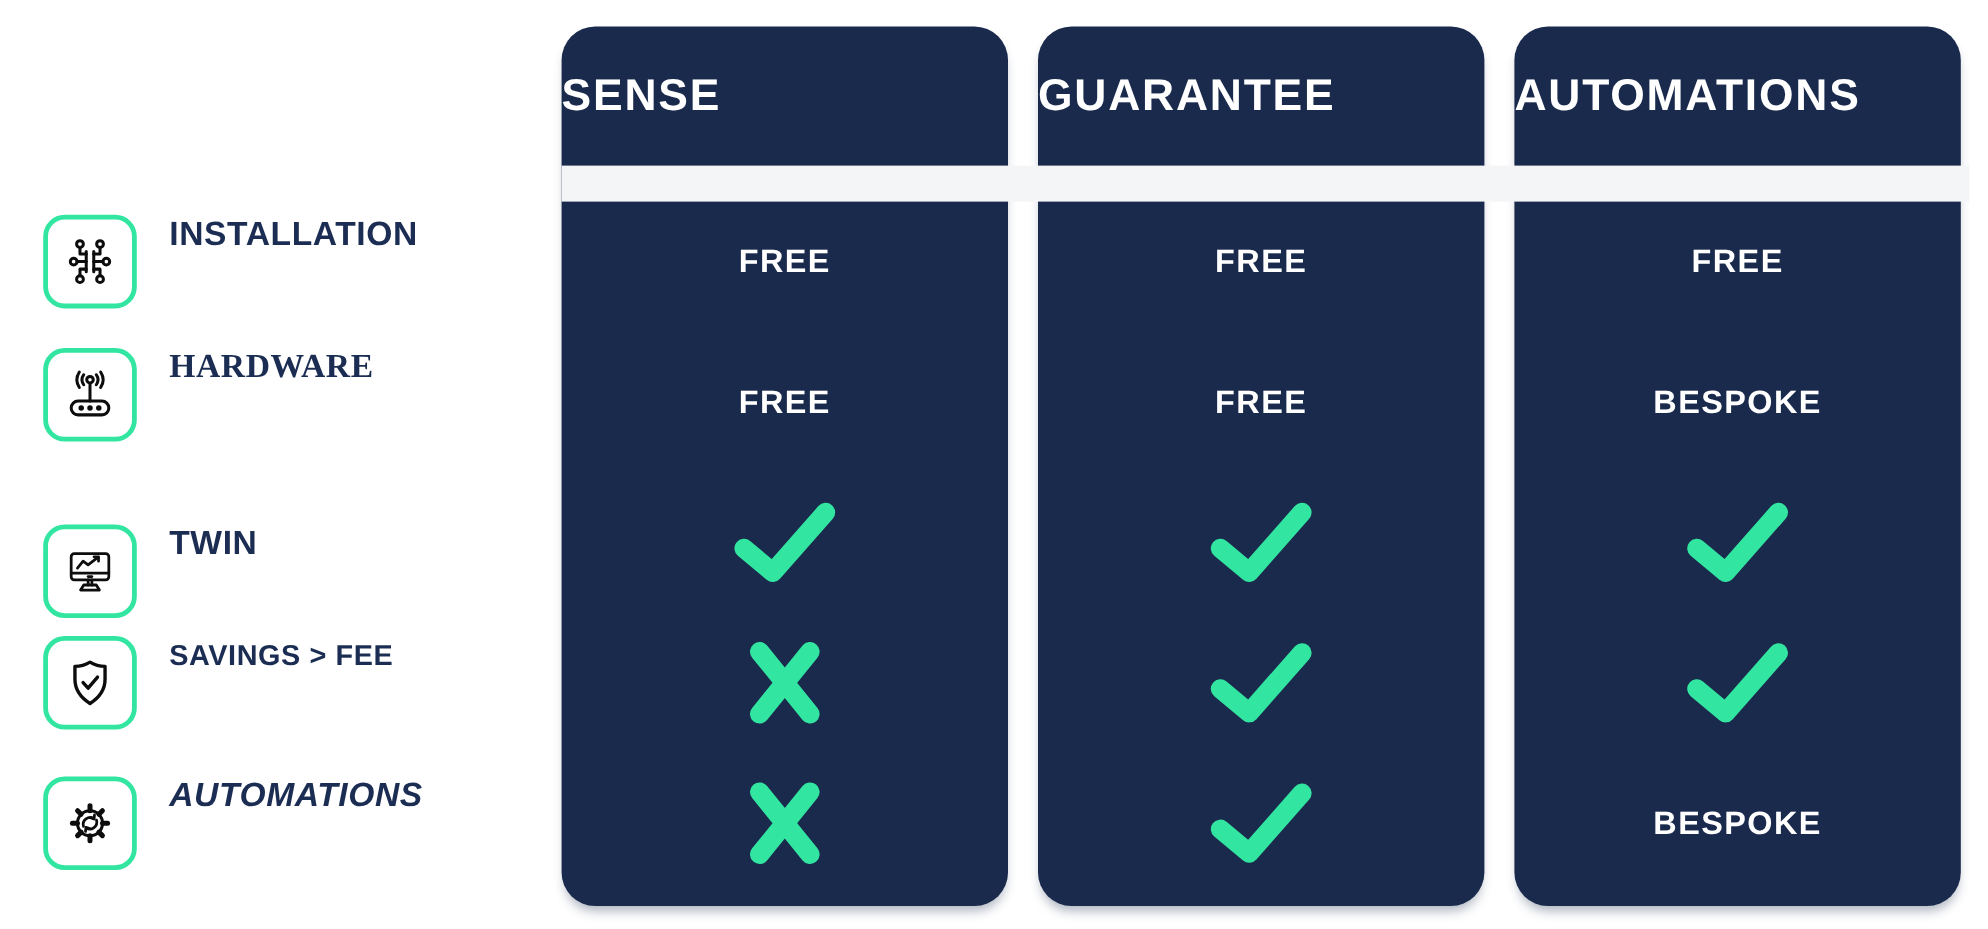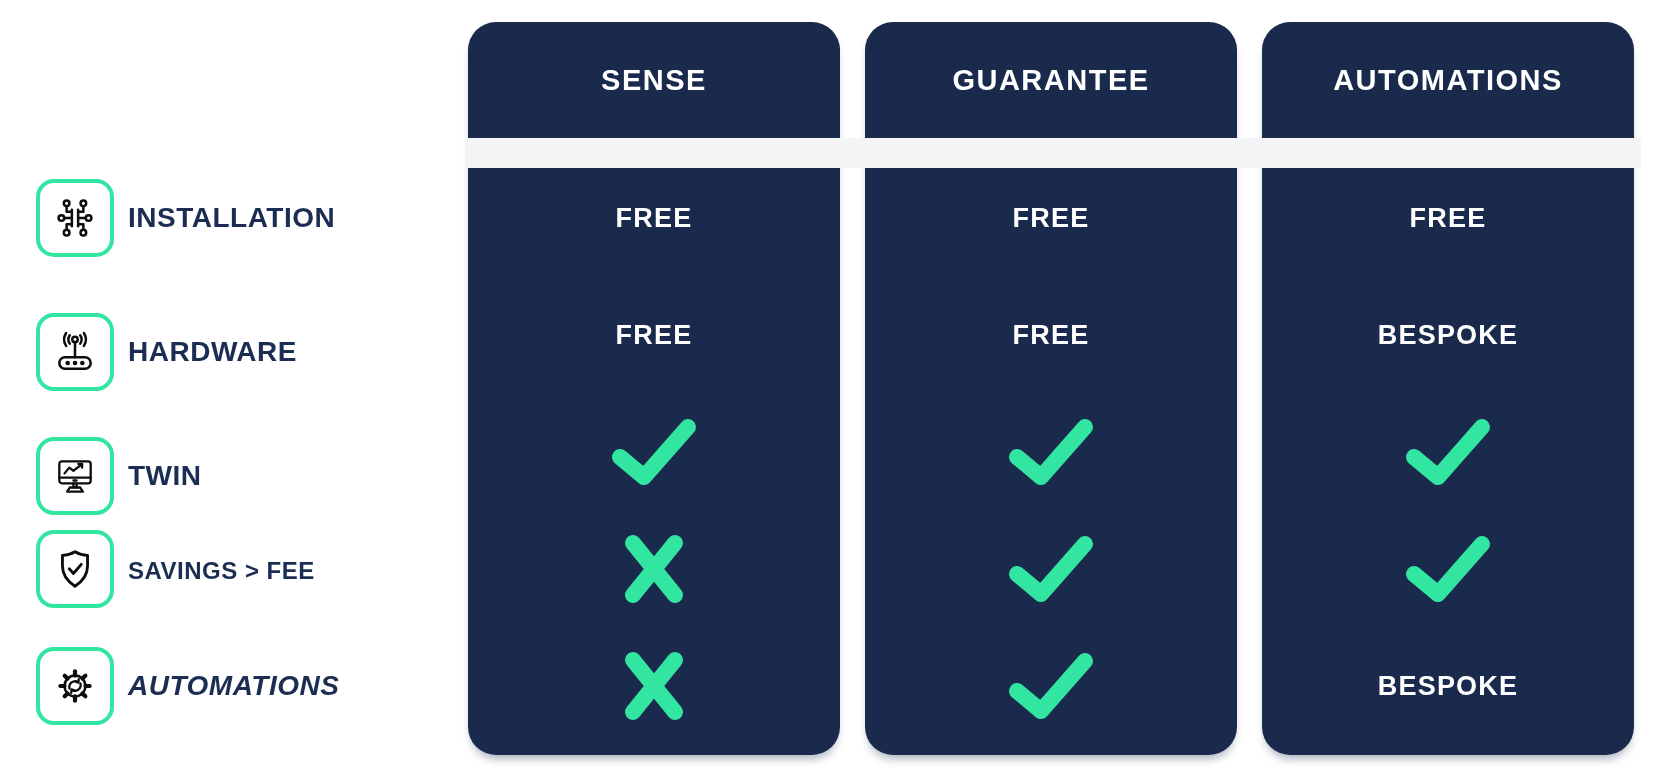--- a/index.html
+++ b/index.html
@@ -9,43 +9,43 @@
   }
   
   .plan-col{
     position:absolute;top:22px;width:372px;height:733px;
     background:var(--navy,#1a2a4c);border-radius:28px;
     box-shadow:0 7px 9px -3px rgba(26,42,76,.35);
   }
   .col-0{left:468px;} .col-1{left:865px;} .col-2{left:1262px;}
   .col-header{
     position:absolute;top:0;left:0;right:0;height:116px;
-    display:flex;align-items:center;justify-content:center;
-    color:#ffffff;font-size:29px;font-weight:800;letter-spacing:1.5px;
+    display:flex;align-items:center;
+    color:#ffffff;font-size:37px;font-weight:800;letter-spacing:1.5px;
   }
   
   .separator-band{
     position:absolute;left:468px;top:138px;width:1173px;height:30px;
     background:var(--band,#f4f5f7);z-index:3;
   }
   
   .cell{
     position:absolute;left:0;width:100%;height:116px;
     display:flex;align-items:center;justify-content:center;text-align:center;
   }
   .cell.r0{top:138px;} .cell.r1{top:255px;} .cell.r2{top:372px;}
   .cell.r3{top:489px;} .cell.r4{top:606px;}
   .cell-text{color:#ffffff;font-size:27px;font-weight:800;letter-spacing:1.2px;}
   .cell svg{display:block;}
   
   .feature{
     position:absolute;left:36px;height:78px;
-    display:flex;align-items:center;gap:14px;
-  }
-  .feature.r0{top:179px;} .feature.r1{top:313px;} .feature.r2{top:437px;}
+    display:flex;gap:27px;
+  }
+  .feature.r0{top:179px;} .feature.r1{top:290px;font-family:Liberation Serif, serif;} .feature.r2{top:437px;}
   .feature.r3{top:530px;} .feature.r4{top:647px;font-style:italic;}
   .icon-box{
     width:78px;height:78px;box-sizing:border-box;flex:0 0 78px;
     border:4px solid var(--green,#32e5a1);border-radius:18px;background:#fff;
     display:flex;align-items:center;justify-content:center;
   }
   .feature-label{
     color:var(--label,#1b2d52);font-size:28px;font-weight:800;letter-spacing:.5px;line-height:1.15;
   }
   .feature-sublabel{

